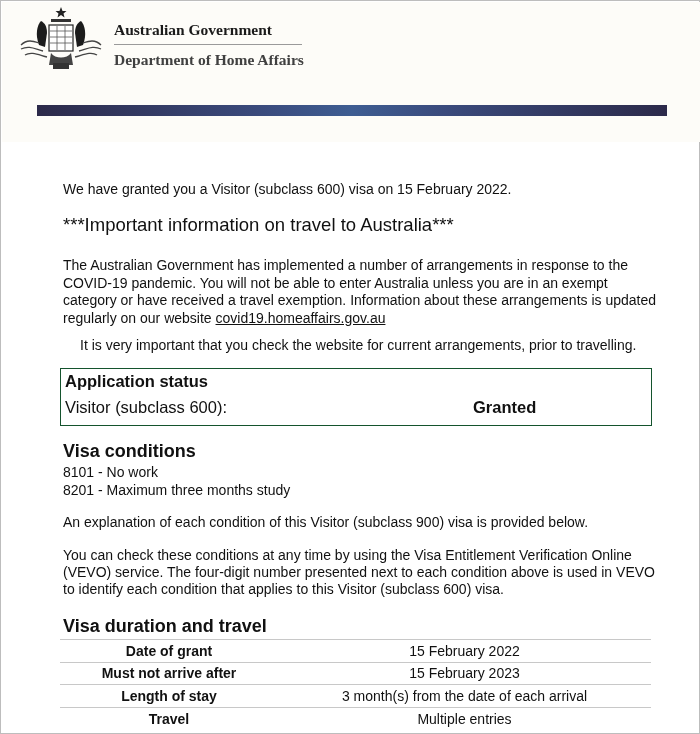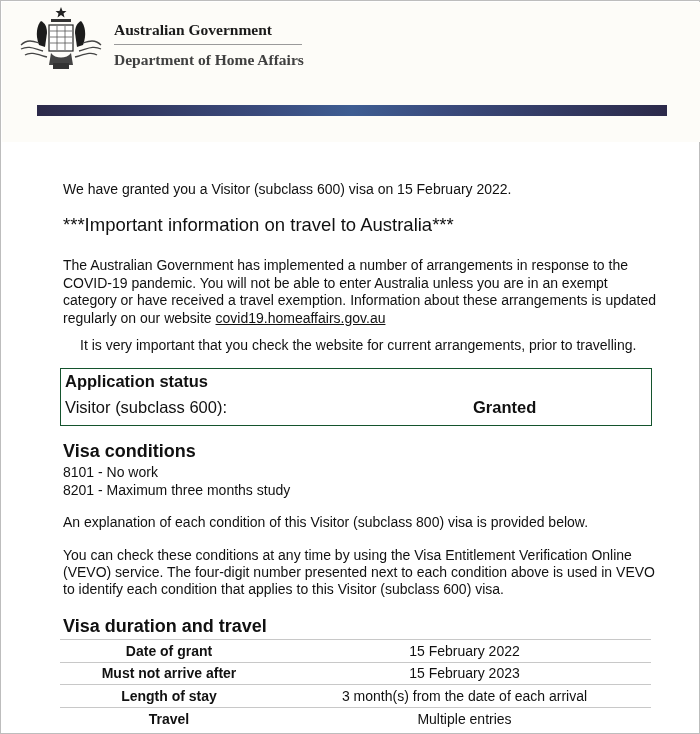--- a/index.html
+++ b/index.html
@@ -96,21 +96,21 @@
     <div class="status-title">Application status</div>
     <div class="status-label">Visitor (subclass 600):</div>
     <div class="status-value">Granted</div>
   </div>
 
   <div class="cond-title">Visa conditions</div>
   <ul class="cond-list">
     <li>8101 - No work</li>
     <li>8201 - Maximum three months study</li>
   </ul>
-  <div class="cond-expl">An explanation of each condition of this Visitor (subclass 800) visa is provided below.</div>
+  <div class="cond-expl">An explanation of each condition of this Visitor (subclass 900) visa is provided below.</div>
   <p class="vevo">You can check these conditions at any time by using the Visa Entitlement Verification Online (VEVO) service. The four-digit number presented next to each condition above is used in VEVO to identify each condition that applies to this Visitor (subclass 600) visa.</p>
 
   <div class="dur-title">Visa duration and travel</div>
   <table class="dur-table">
     <tbody>
         <tr>
       <td class="k">Date of grant</td>
       <td>15 February 2022</td>
     </tr>
     <tr>

